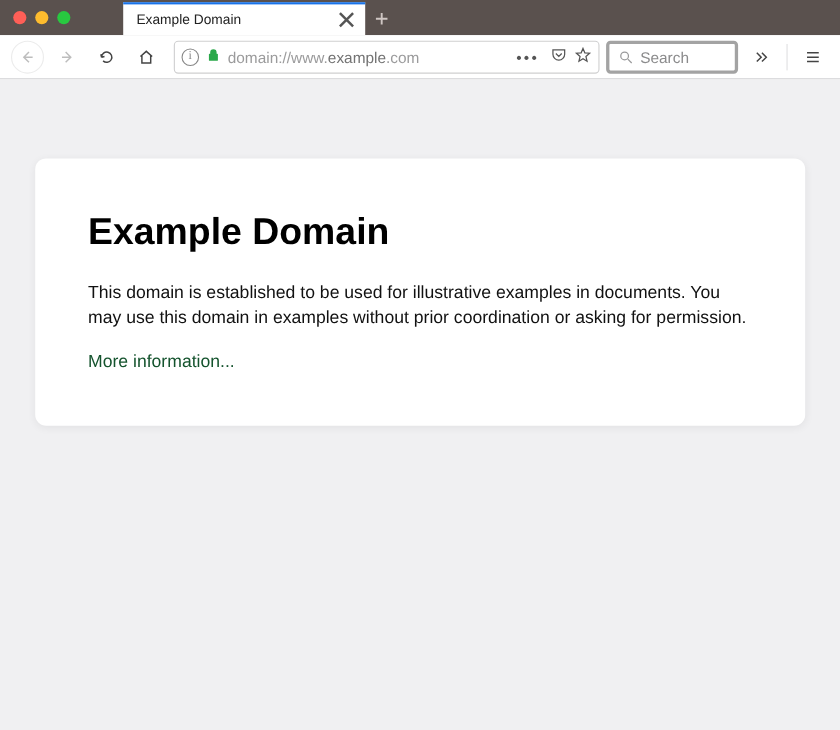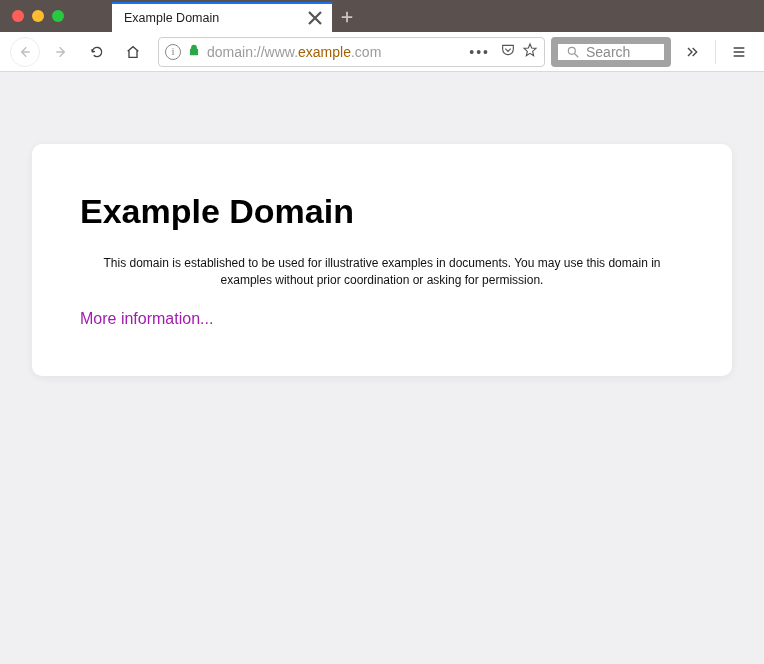--- a/index.html
+++ b/index.html
@@ -44,39 +44,39 @@
     display: flex; align-items: center; padding: 0 6px; gap: 6px; color: #6b6b6c;
     font-size: 14px; overflow: hidden; white-space: nowrap;
   }
   .info-ico {
     width: 16px; height: 16px; border: 1.5px solid #888; border-radius: 50%;
     display: flex; align-items: center; justify-content: center;
     font: 11px/1 Georgia, serif; color: #888;
   }
   .lock-ico svg { width: 14px; height: 14px; fill: #2aa84a; }
   .urltext { color: #9b9b9c; }
-  .urltext .host { color: #a16207; }
+  .urltext .host { color: #737373; }
   .dots { margin-left: auto; letter-spacing: 2px; color: #555; padding: 0 4px; }
   .pocket svg, .star svg { width: 16px; height: 16px; stroke: #555; fill: none; stroke-width: 1.7; }
   .searchfield {
-    width: 120px; height: 30px; border: 7px solid #a3a3a3; border-radius: 4px;
+    width: 120px; height: 30px; border: 3px solid #a3a3a3; border-radius: 4px;
     display: flex; align-items: center; padding: 0 8px; gap: 6px; color: #8b8b8c; font-size: 14px;
   }
   .searchfield svg { width: 14px; height: 14px; stroke: #9a9a9b; fill:none; stroke-width:2; }
   .sep { width: 1px; height: 24px; background: #e0e0e1; margin: 0 2px; }
   
   .viewport { position: relative; height: calc(664px - 72px); background:#f0f0f2; }
   .card {
     background:#fff; margin: 72px auto 0; width: 700px; border-radius: 10px;
     box-shadow: 0 2px 8px rgba(0,0,0,0.06);
     padding: 48px;
   }
   .card h1 { font-size: 34px; font-weight: 800; color: #000; margin-bottom: 24px; }
-  .card p { font-size: 12px; color: #111; line-height: 1.45; margin-bottom: 20px; text-align: center; }
-  .card a { color: #a21caf; text-decoration: none; font-size: 16px; }
+  .card p { font-size: 16px; color: #111; line-height: 1.45; margin-bottom: 20px; }
+  .card a { color: #14532d; text-decoration: none; font-size: 16px; }
 </style>
 </head>
 <body>
 
 <div class="titlebar">
   <div class="traffic">
     <div class="dot red"></div>
     <div class="dot yellow"></div>
     <div class="dot green"></div>
   </div>

